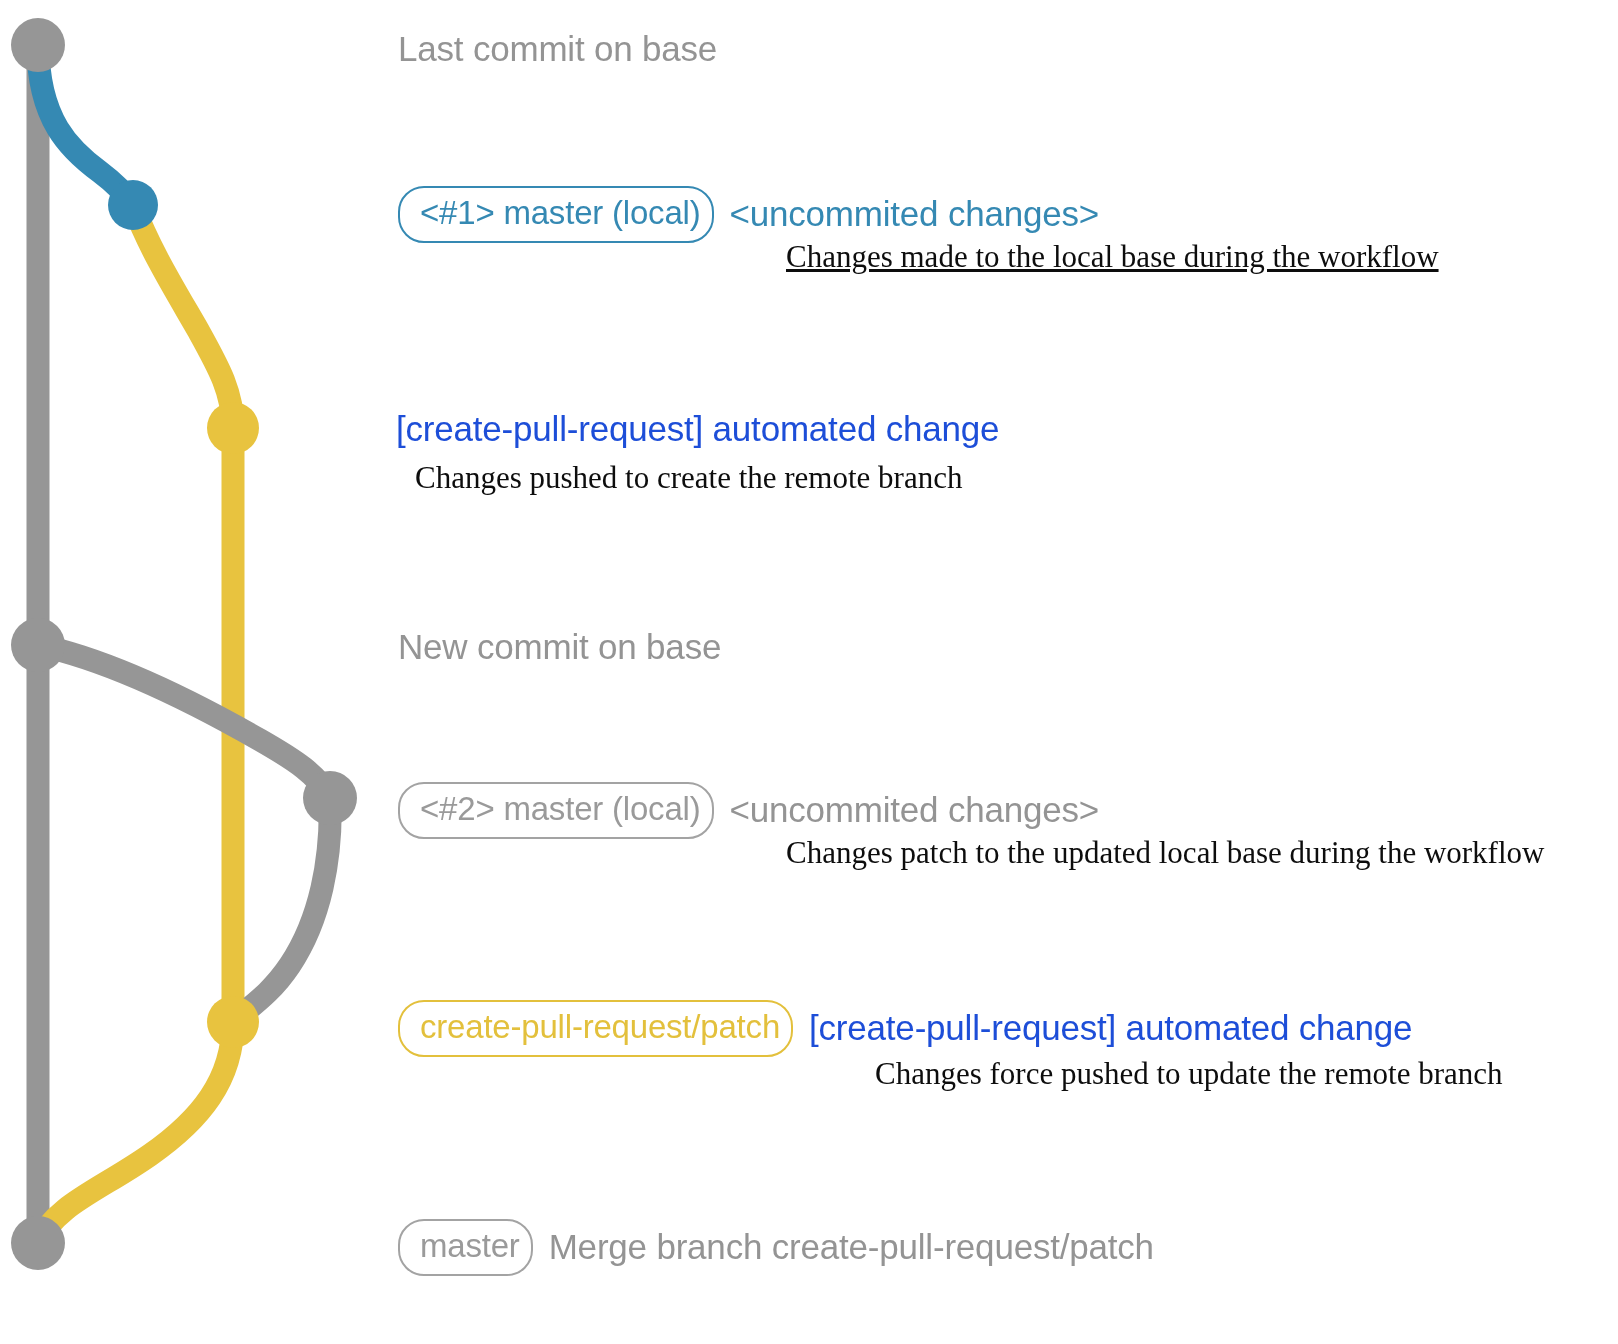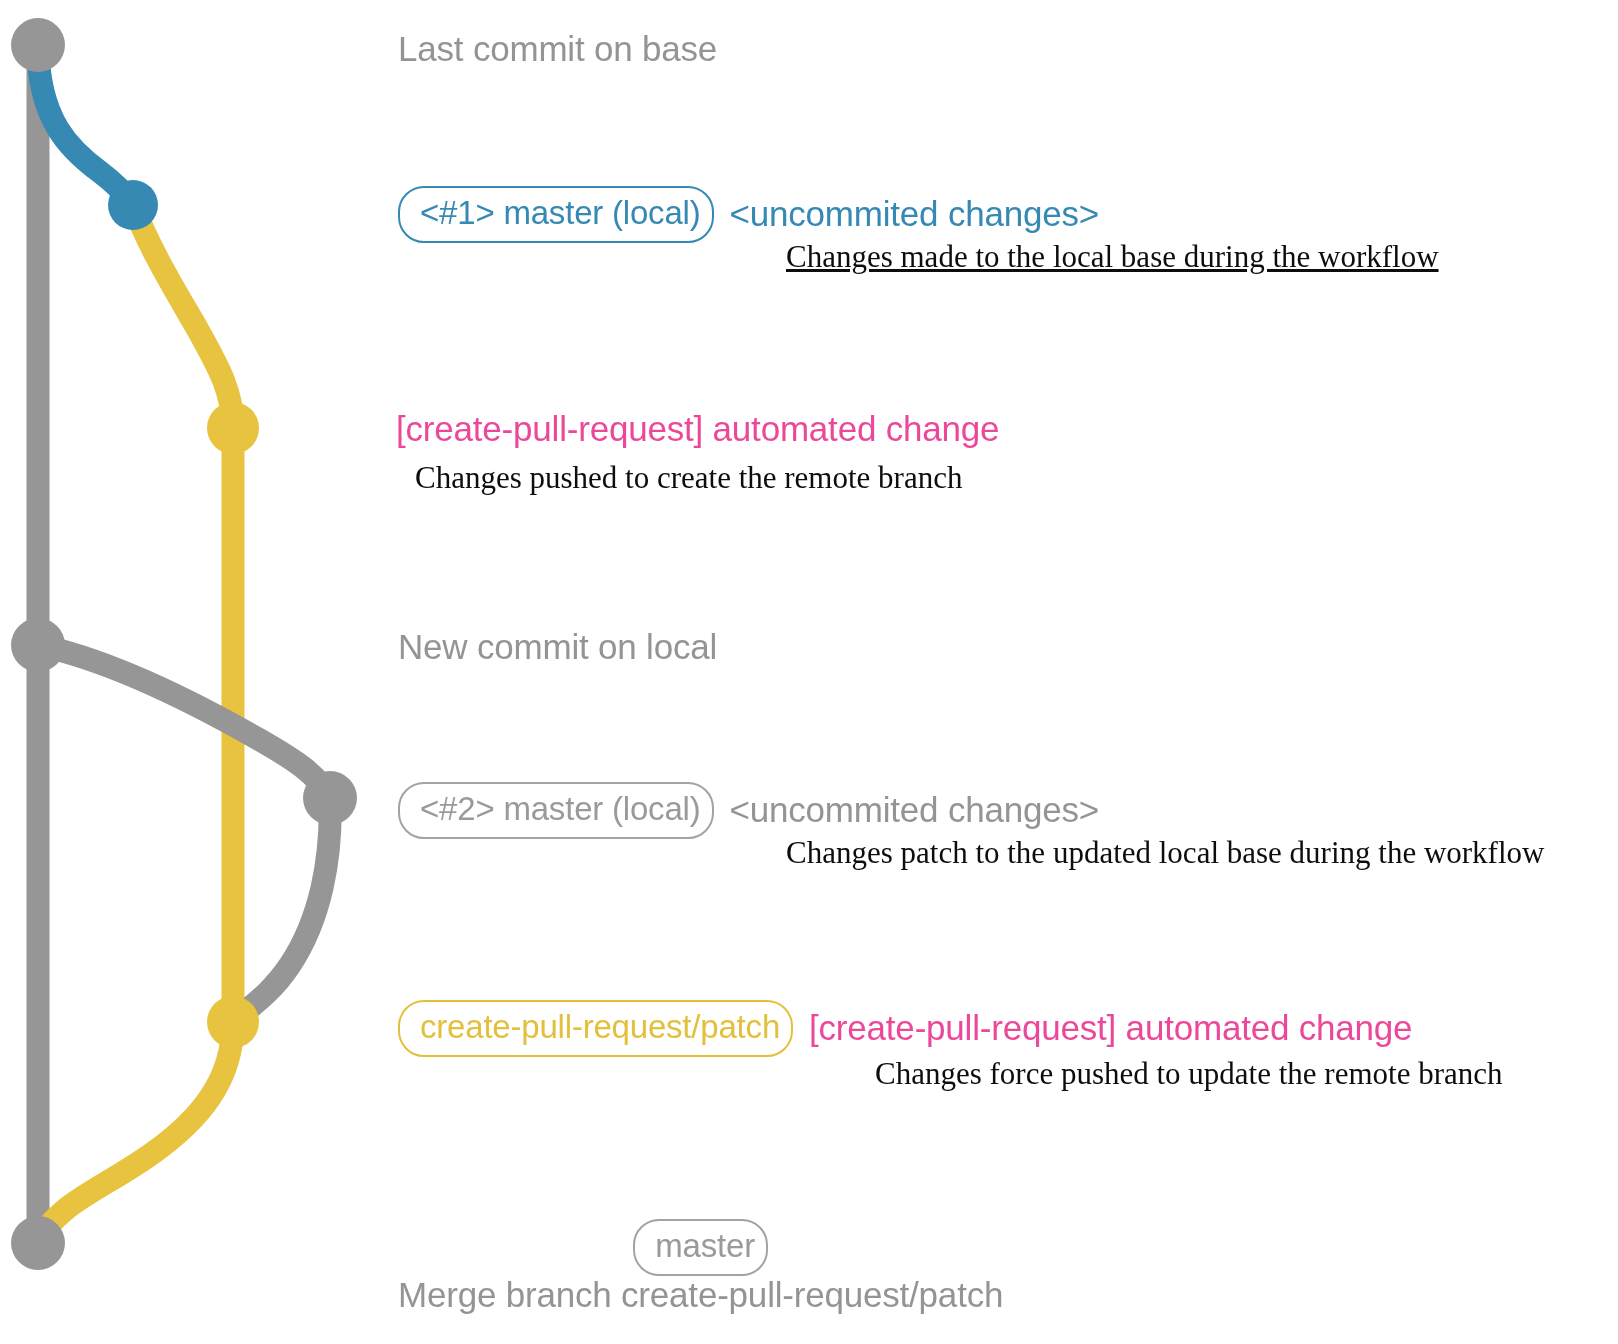--- a/index.html
+++ b/index.html
@@ -41,21 +41,21 @@
 
   
   .subject {
     font-family: "Liberation Sans", sans-serif;
     font-size: 35px;
     line-height: 1.1;
     white-space: nowrap;
     letter-spacing: -0.2px;
   }
   .subject.gray   { color: #949494; }
-  .subject.yellow { color: #ec4899; }
+  .subject.yellow { color: #1d4ed8; }
   .subject.blue   { color: #3589b3; }
 
   
   .badge {
     display: inline-block;
     box-sizing: border-box;
     border: 2px solid #949494;
     border-radius: 26px;
     padding: 7px 11px 9px 20px;
     font-family: "Liberation Sans", sans-serif;
@@ -122,36 +122,36 @@
     <span class="subject blue">&lt;uncommited changes&gt;</span>
   </div>
   <div class="note" style="left:786px; top:240px;text-decoration:underline;">Changes made to the local base during the workflow</div>
 
   <div class="row" style="left:396px; top:410px;">
     <span class="subject yellow">[create-pull-request] automated change</span>
   </div>
   <div class="note" style="left:415px; top:461px;">Changes pushed to create the remote branch</div>
 
   <div class="row" style="left:398px; top:628px;">
-    <span class="subject gray">New commit on local</span>
+    <span class="subject gray">New commit on base</span>
   </div>
 
   <div class="row" style="left:398px; top:782px;">
     <span class="badge gray">&lt;#2&gt; master (local)</span>
     <span class="badge-gap"></span>
     <span class="subject gray">&lt;uncommited changes&gt;</span>
   </div>
   <div class="note" style="left:786px; top:836px;">Changes patch to the updated local base during the workflow</div>
 
   <div class="row" style="left:398px; top:1000px;">
     <span class="badge yellow">create-pull-request/patch</span>
     <span class="badge-gap"></span>
     <span class="subject yellow">[create-pull-request] automated change</span>
   </div>
   <div class="note" style="left:875px; top:1057px;">Changes force pushed to update the remote branch</div>
 
-  <div class="row" style="left:398px; top:1219px;flex-direction:column;">
+  <div class="row" style="left:398px; top:1219px;">
     <span class="badge gray">master</span>
     <span class="badge-gap"></span>
     <span class="subject gray">Merge branch create-pull-request/patch</span>
   </div>
 
 </div>
 
 </body></html>

